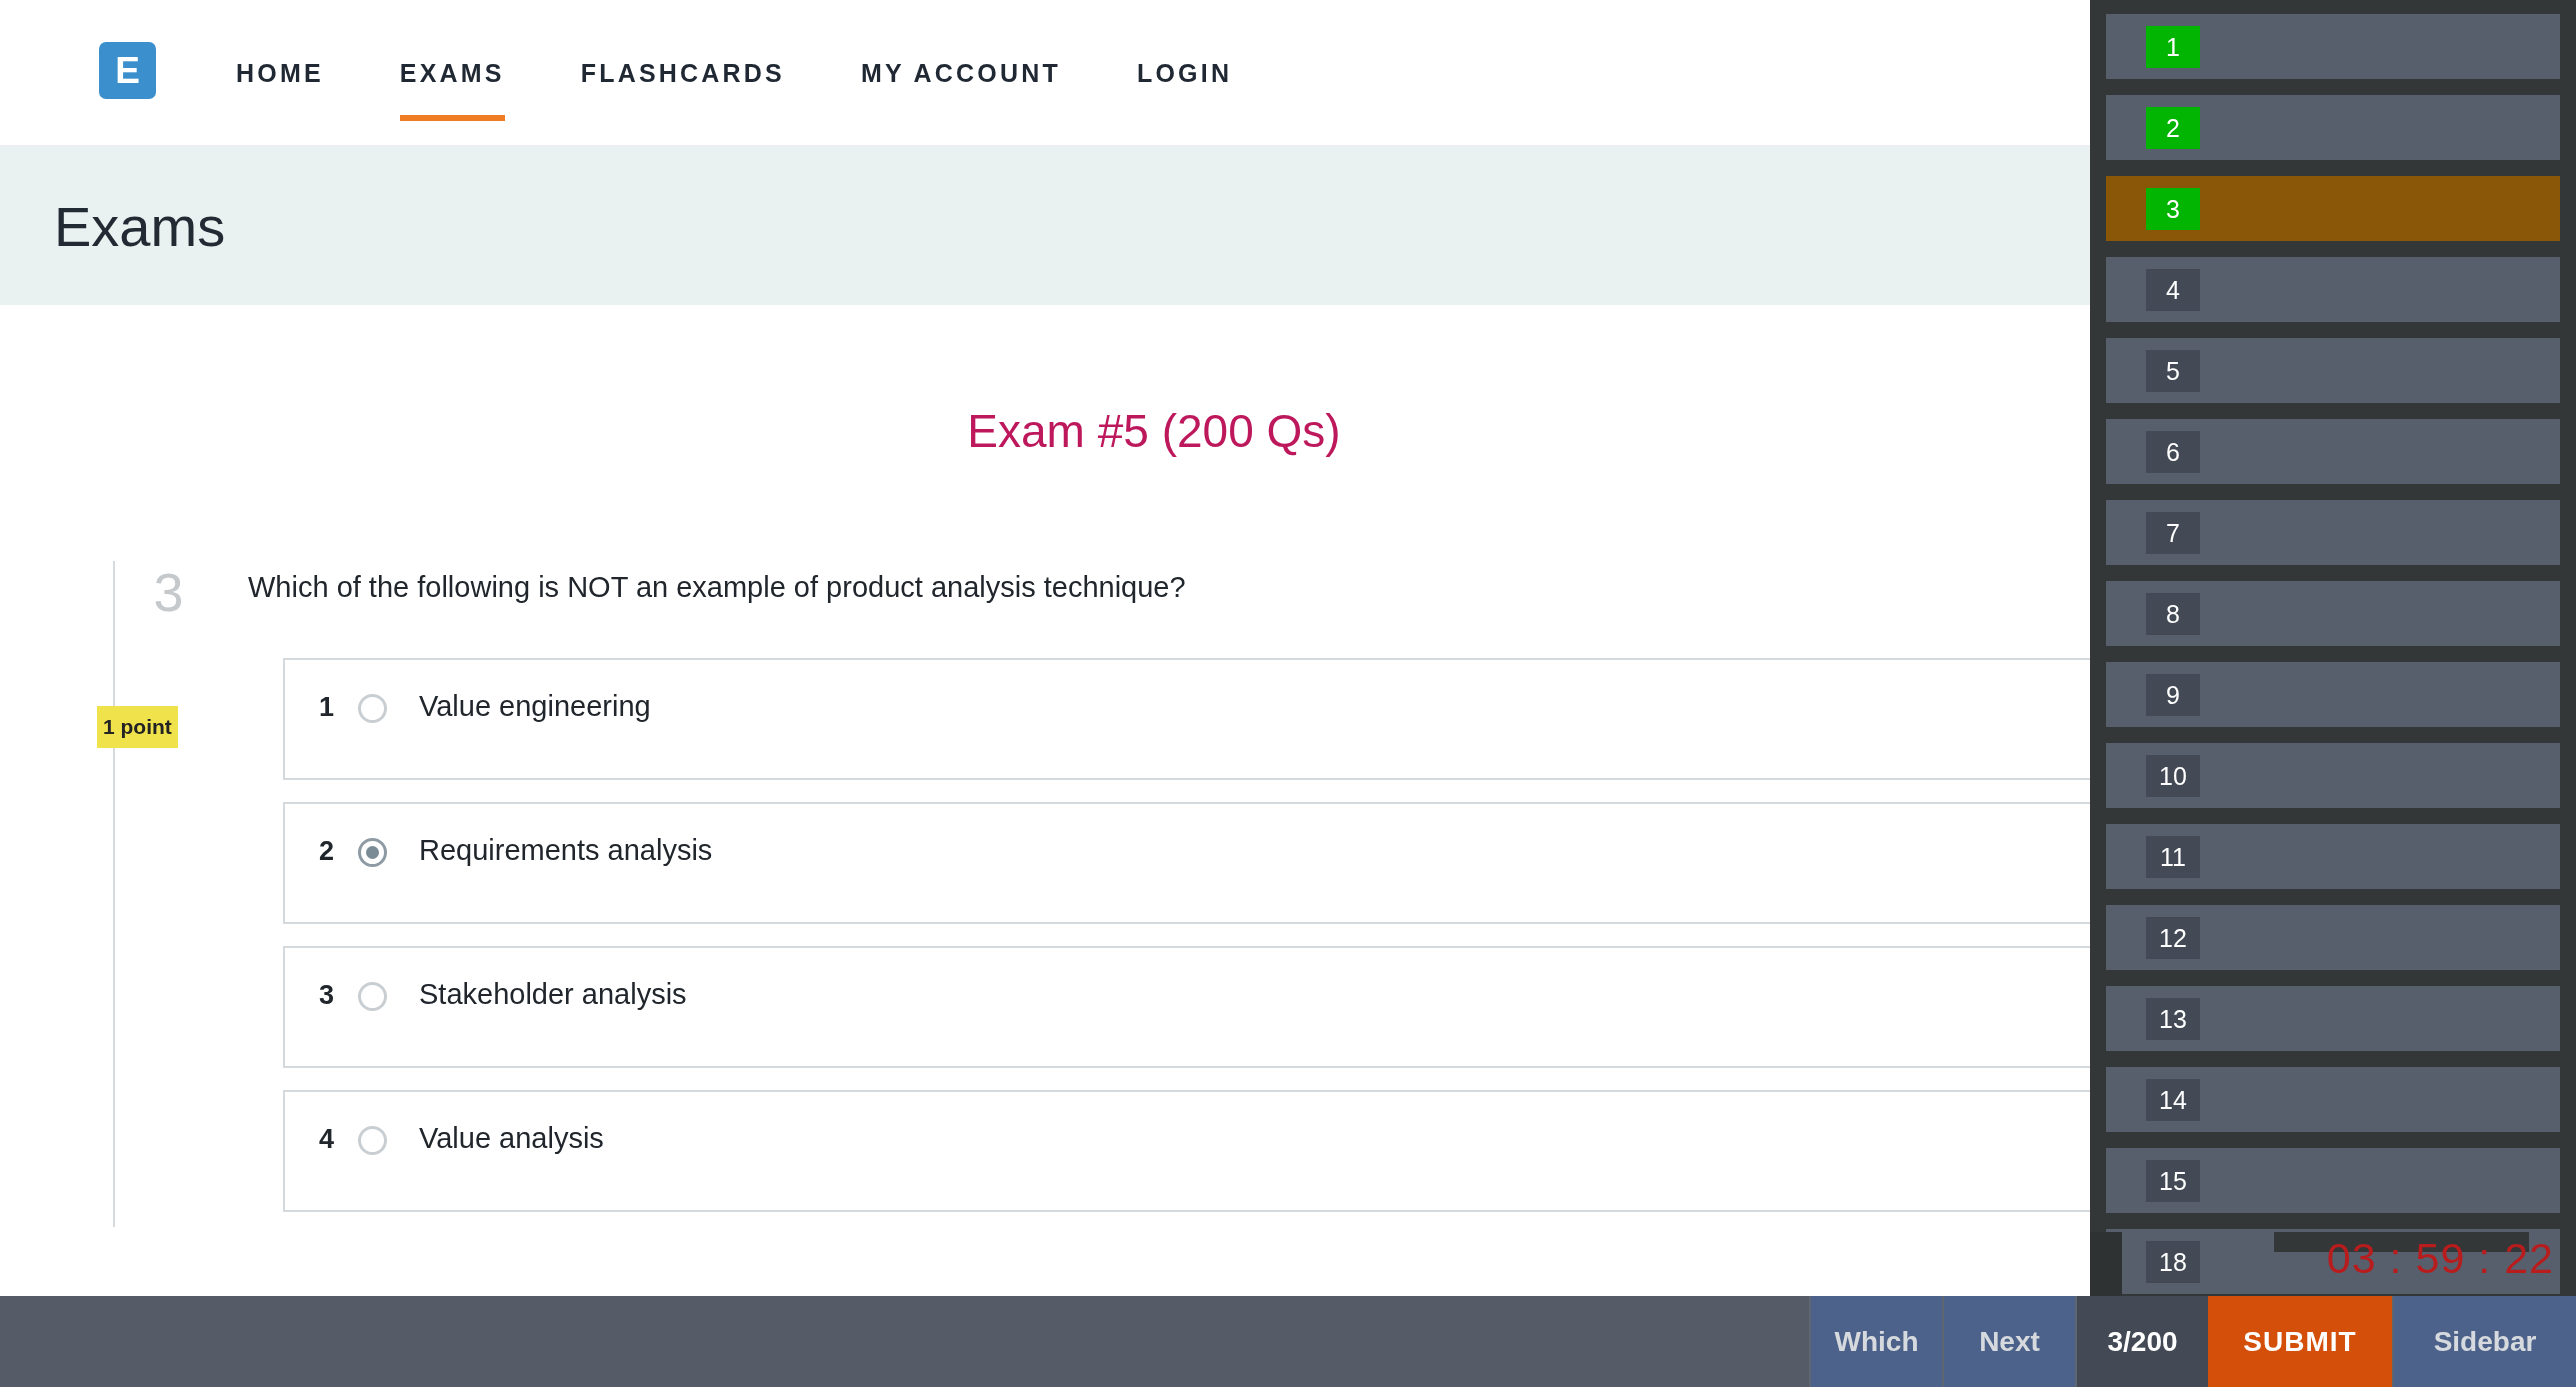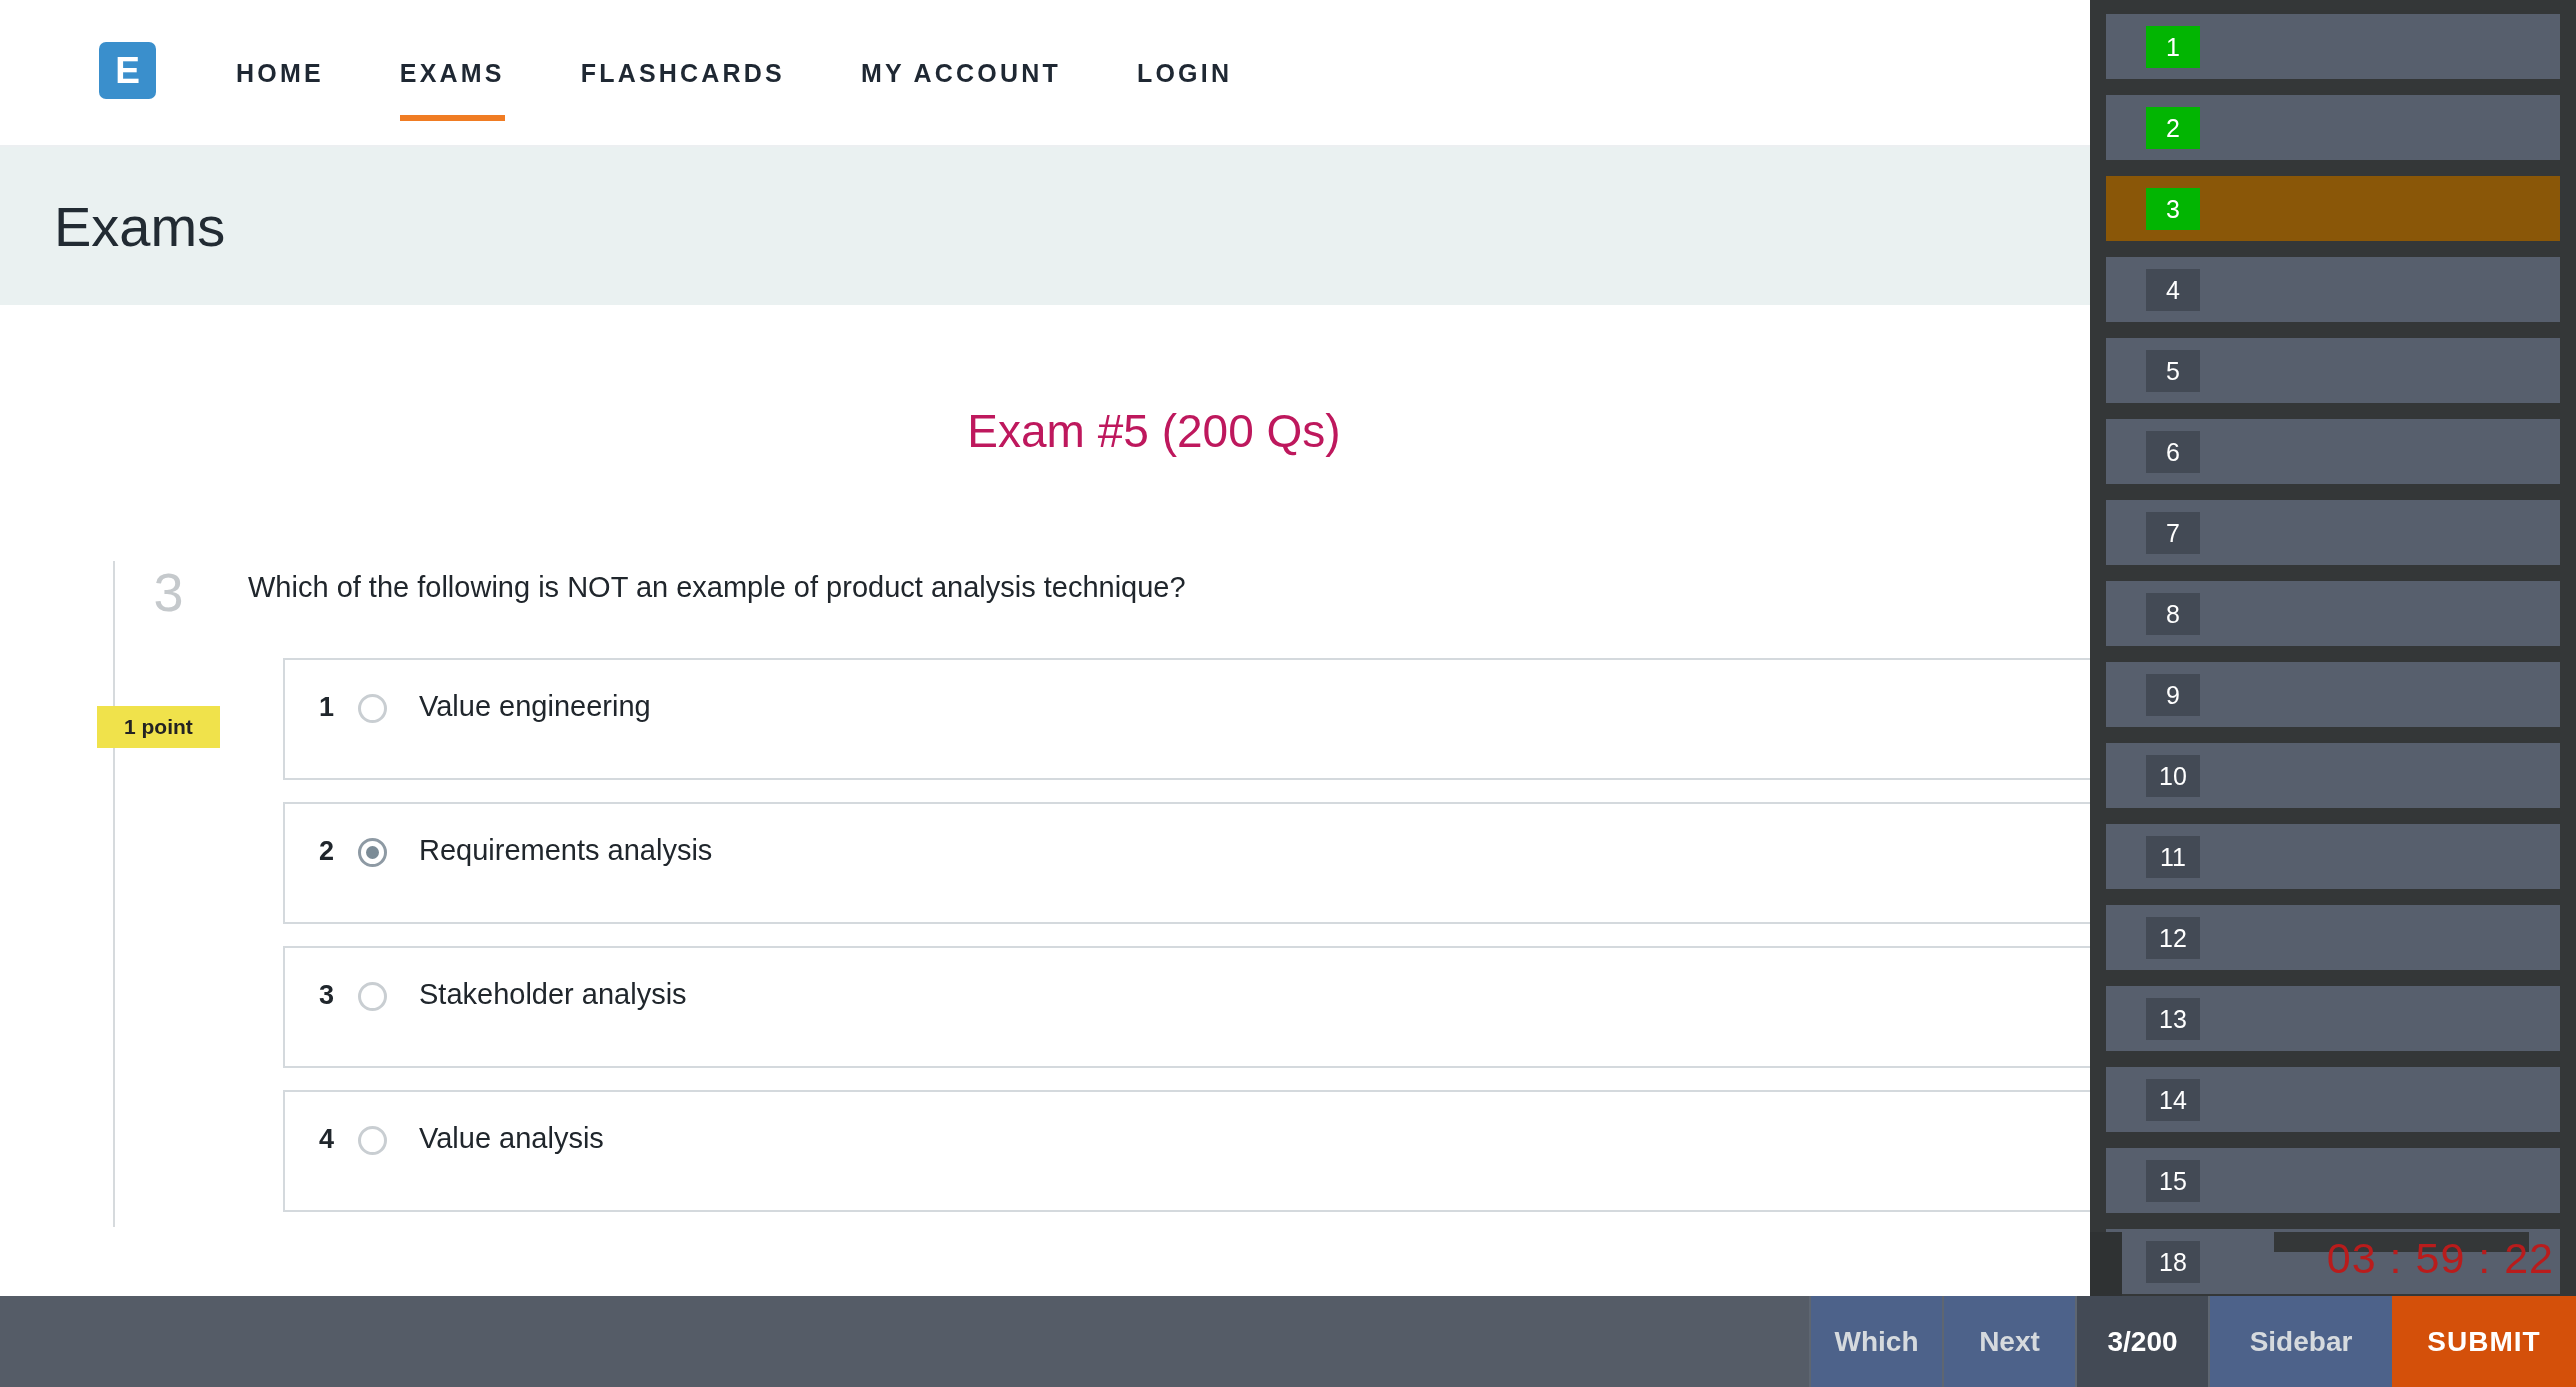--- a/index.html
+++ b/index.html
@@ -120,21 +120,21 @@
     width: 59px;
     text-align: center;
   }
   .point-badge {
     position: absolute;
     left: 97px; top: 157px;
     background: #f0e24b;
     color: #232323;
     font-size: 21px;
     font-weight: bold;
-    padding: 9px 27px;
+    padding: 9px 6px;
   }
   .qtext {
     position: absolute;
     left: 248px; top: 22px;
     font-size: 29px;
     color: #20262c;
     font-weight: 400;
     white-space: nowrap;
   }
 
@@ -384,16 +384,16 @@
     </div>
   </div>
 <div class="sb-scroll-left"></div>
 <div class="sb-scrollbar"></div>
 <div class="timer">03 : 59 : 22</div>
 
 <div class="bottombar">
   <div class="bb-btn bb-prev">Which</div>
   <div class="bb-btn bb-next">Next</div>
   <div class="bb-btn bb-count">3/200</div>
+  <div class="bb-btn bb-submit">SUBMIT</div>
   <div class="bb-btn bb-sidebar">Sidebar</div>
-  <div class="bb-btn bb-submit">SUBMIT</div>
 </div>
 
 
 </body></html>

